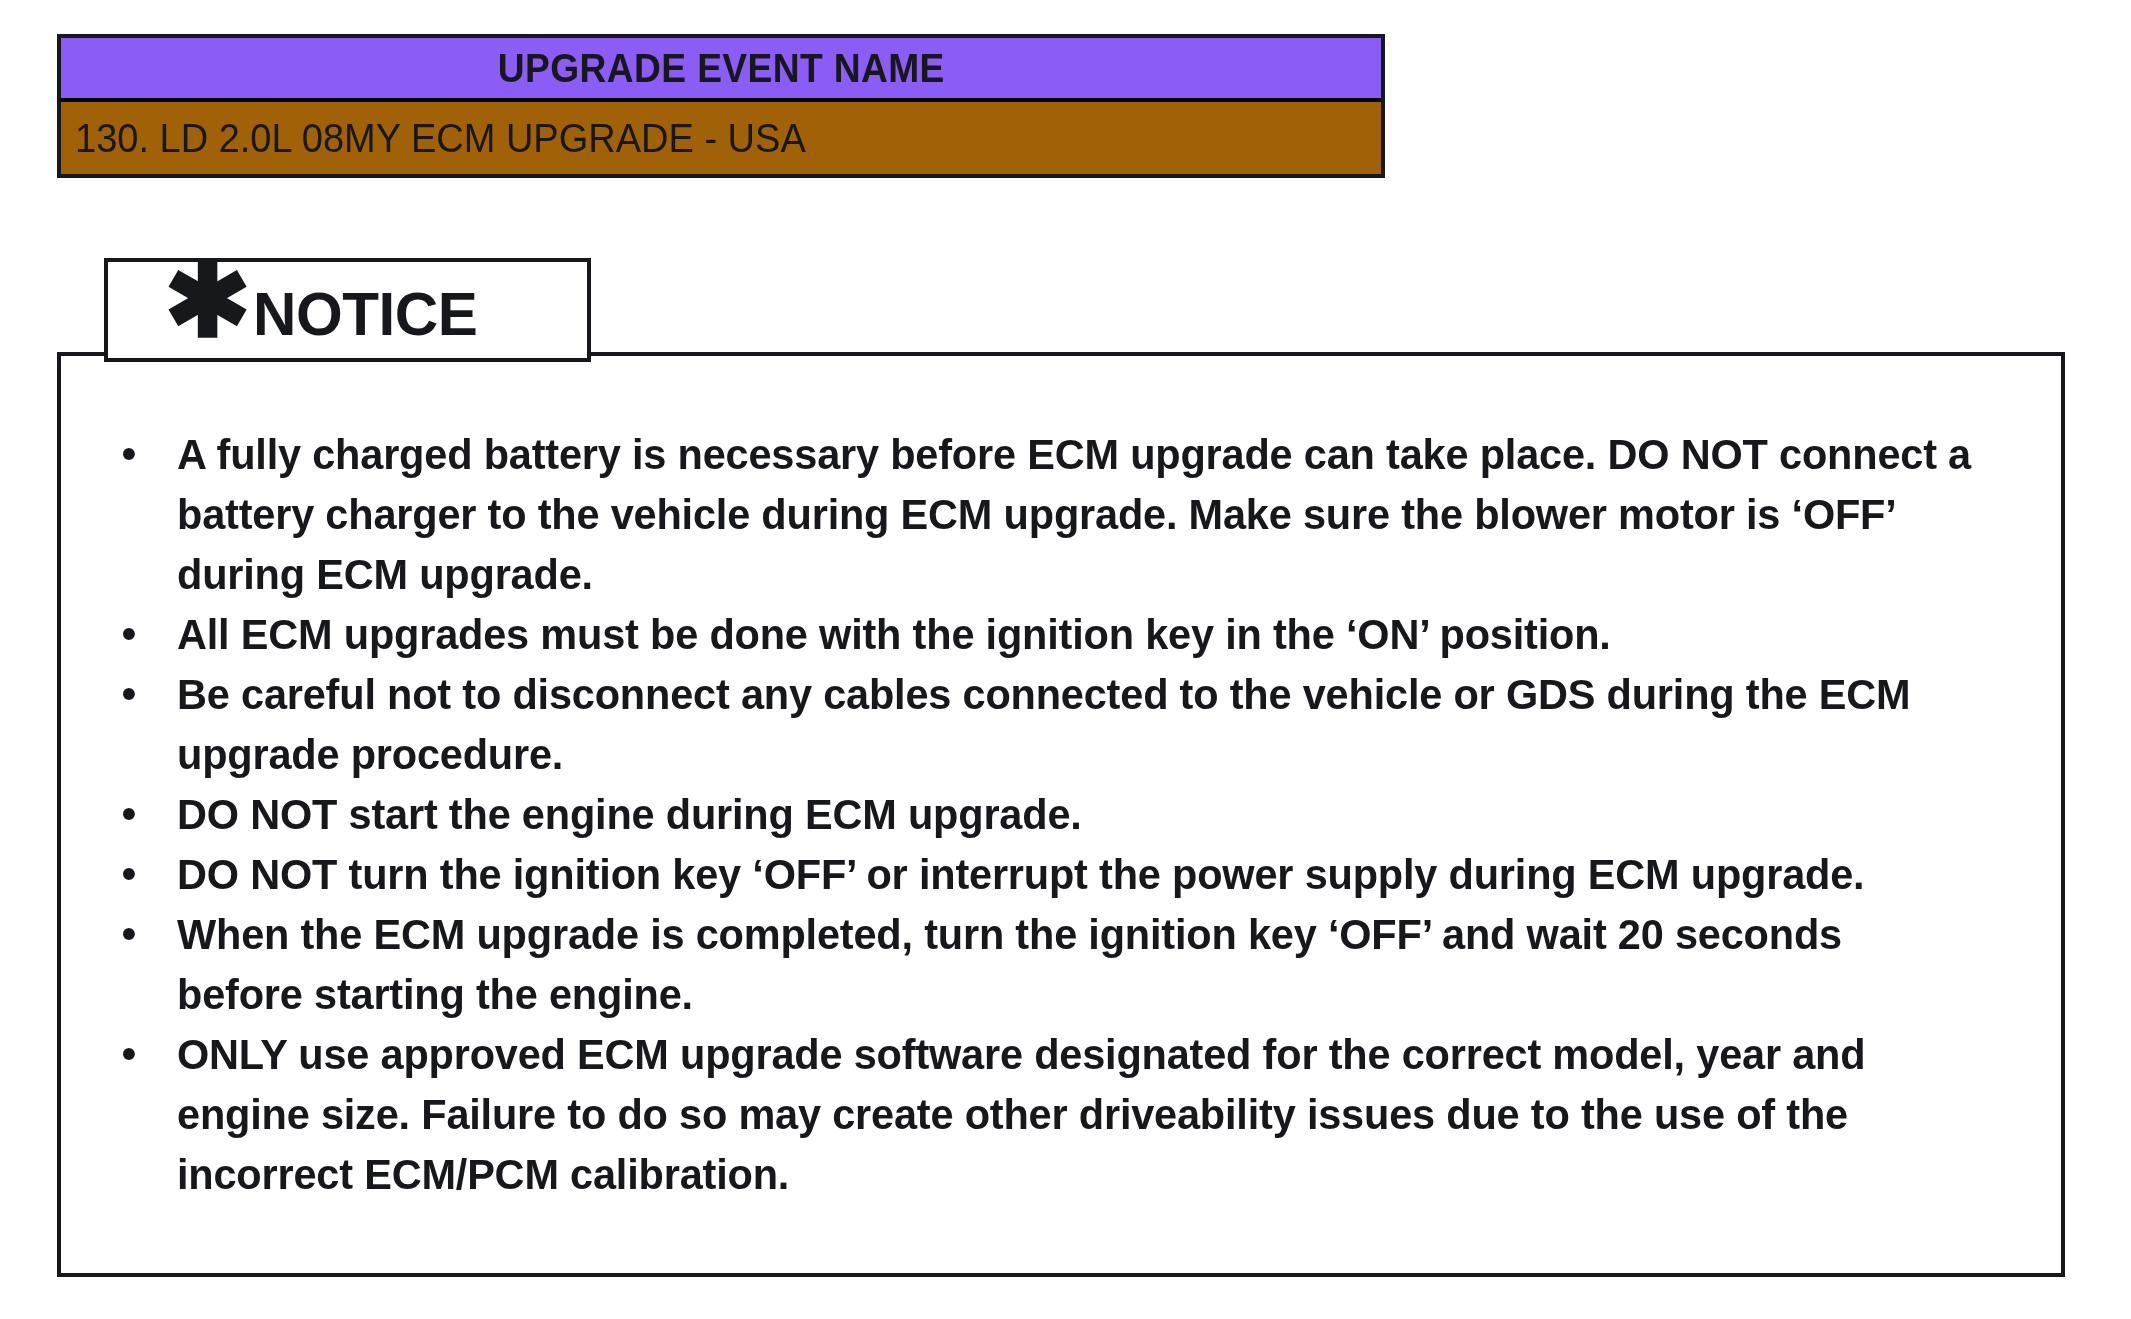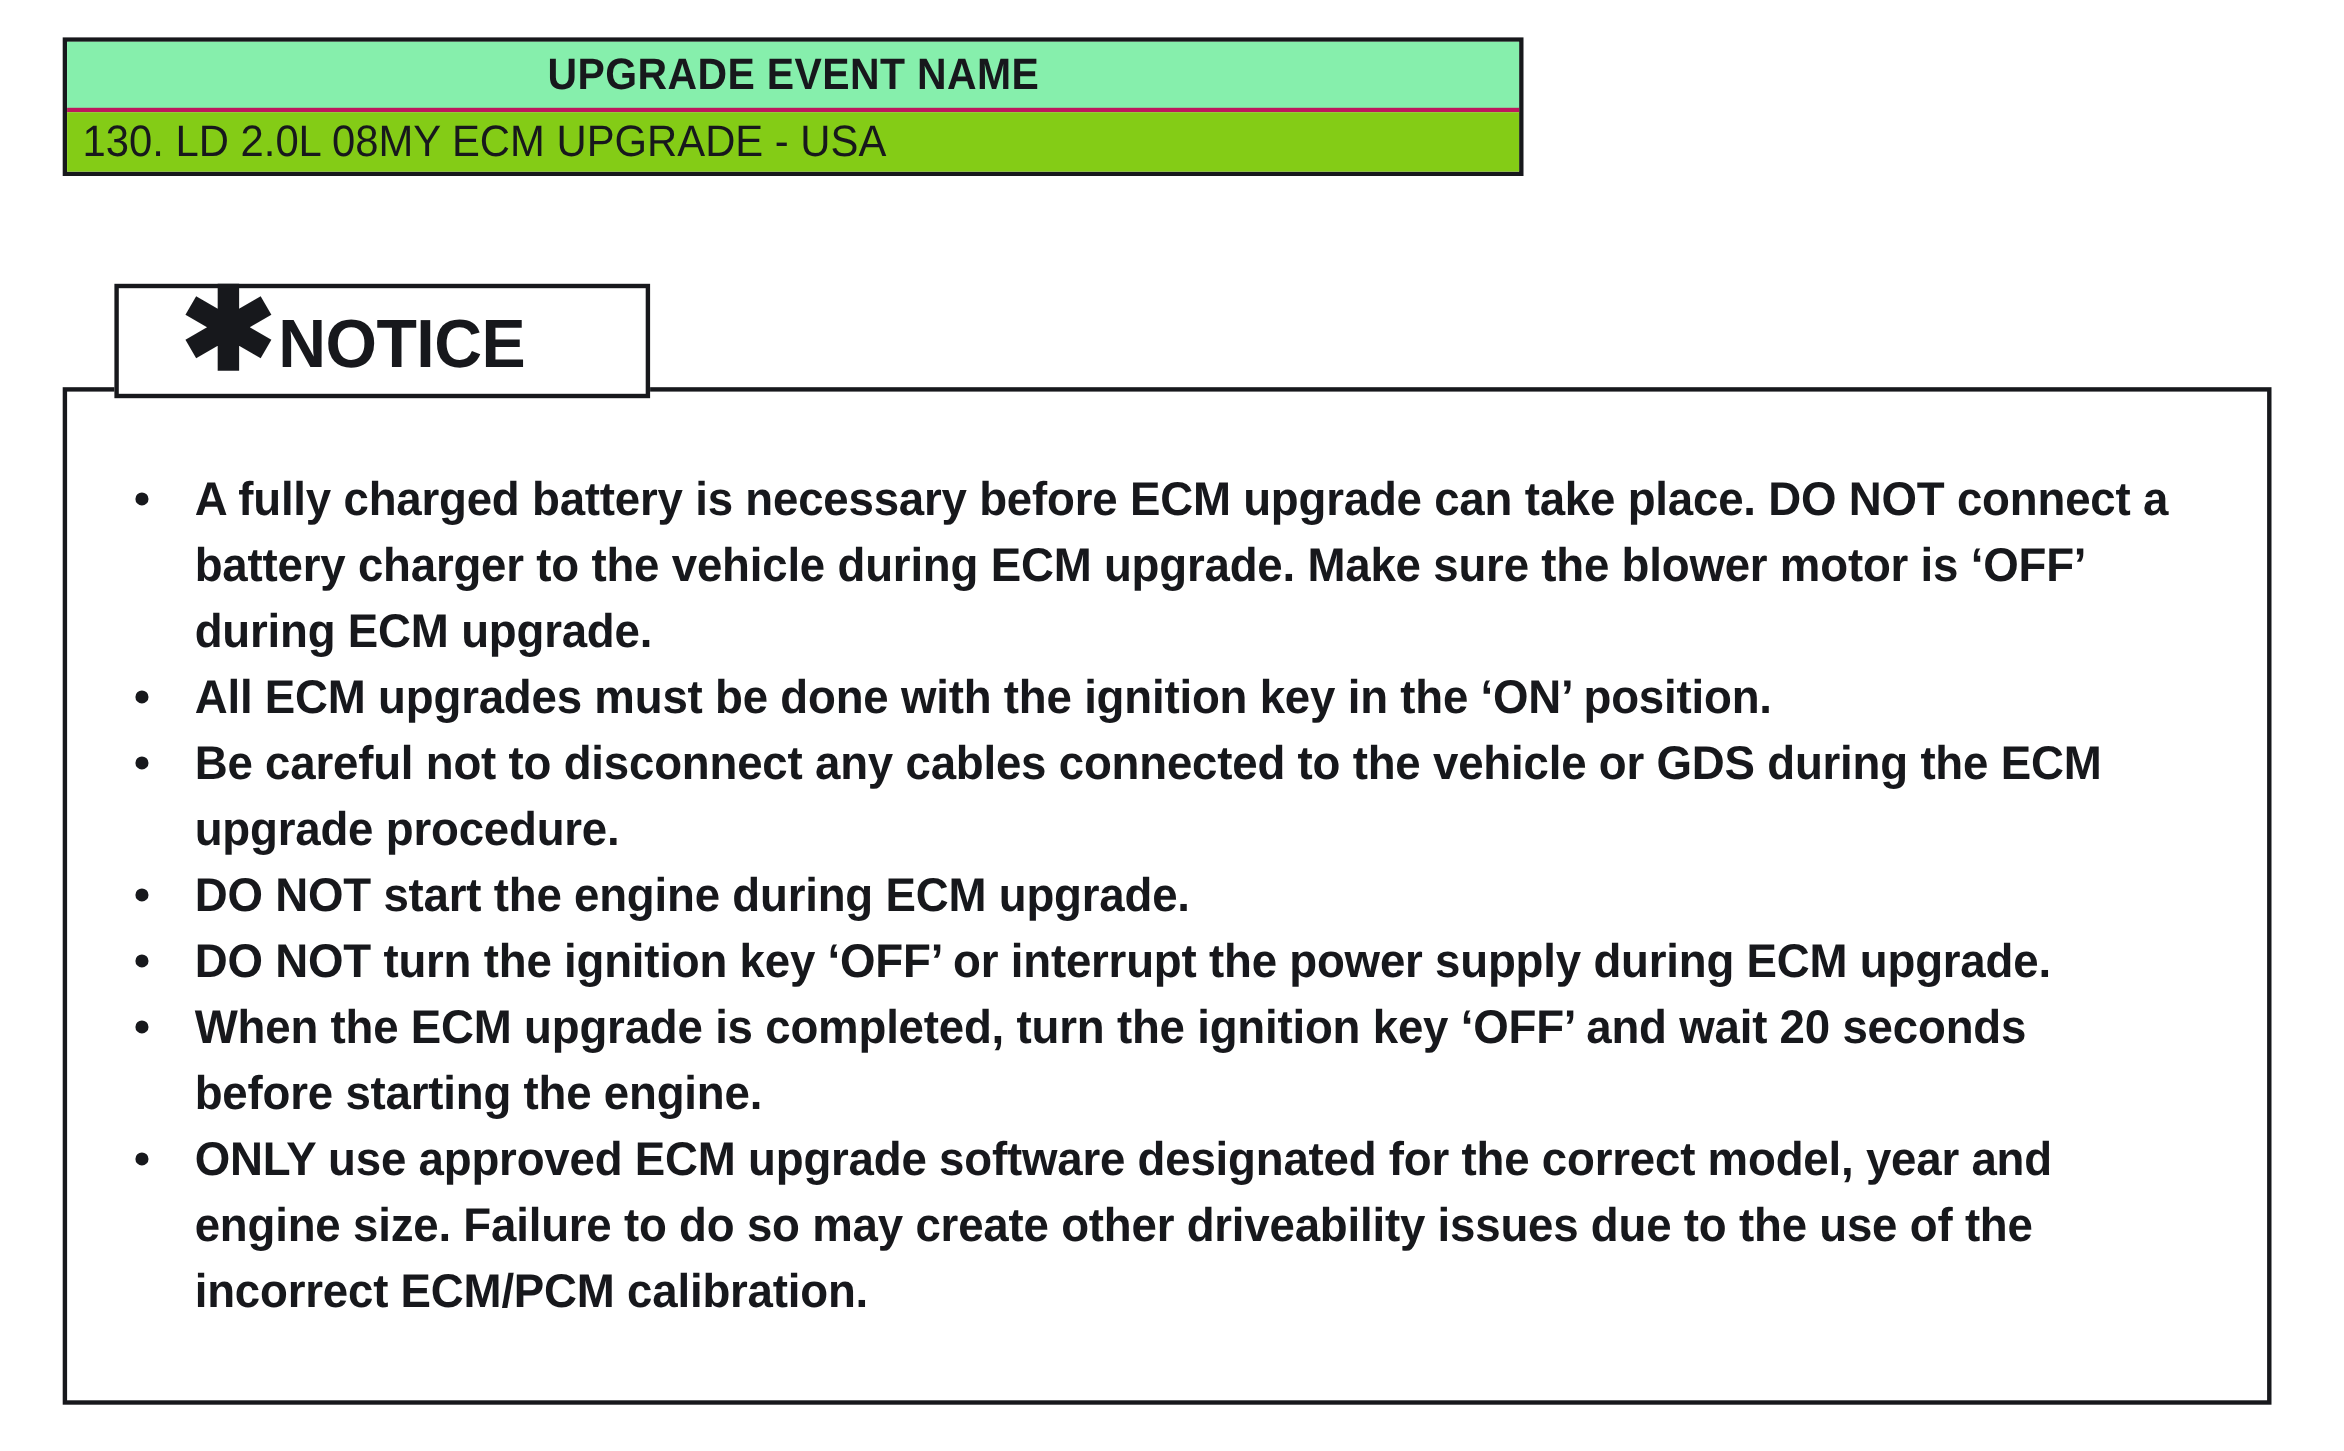--- a/index.html
+++ b/index.html
@@ -20,42 +20,42 @@
   #event-table {
     position: absolute;
     left: 57px;
     top: 34px;
     width: 1328px;
     border: 4px solid #17181c;
     box-sizing: border-box;
     background: #ffffff;
   }
   #event-header-row {
-    background: #86efac;
-    border-bottom: 4px solid #be185d;
+    background: #8b5cf6;
+    border-bottom: 4px solid #000000;
     height: 60px;
     display: flex;
     align-items: center;
     justify-content: center;
     text-align: right;
   }
   #event-header-label {
     font-size: 40px;
     font-weight: bold;
     letter-spacing: 0.4px;
     color: #17181c;
     transform: scaleX(0.93);
     white-space: nowrap;
   }
   #event-value-row {
-    height: 54px;
+    height: 72px;
     display: flex;
     align-items: center;
     padding-left: 14px;
-    background: #84cc16;
+    background: #a16207;
   }
   #event-value-label {
     font-size: 40px;
     font-weight: normal;
     color: #17181c;
     transform: scaleX(0.95);
     transform-origin: left center;
     white-space: nowrap;
   }
 

